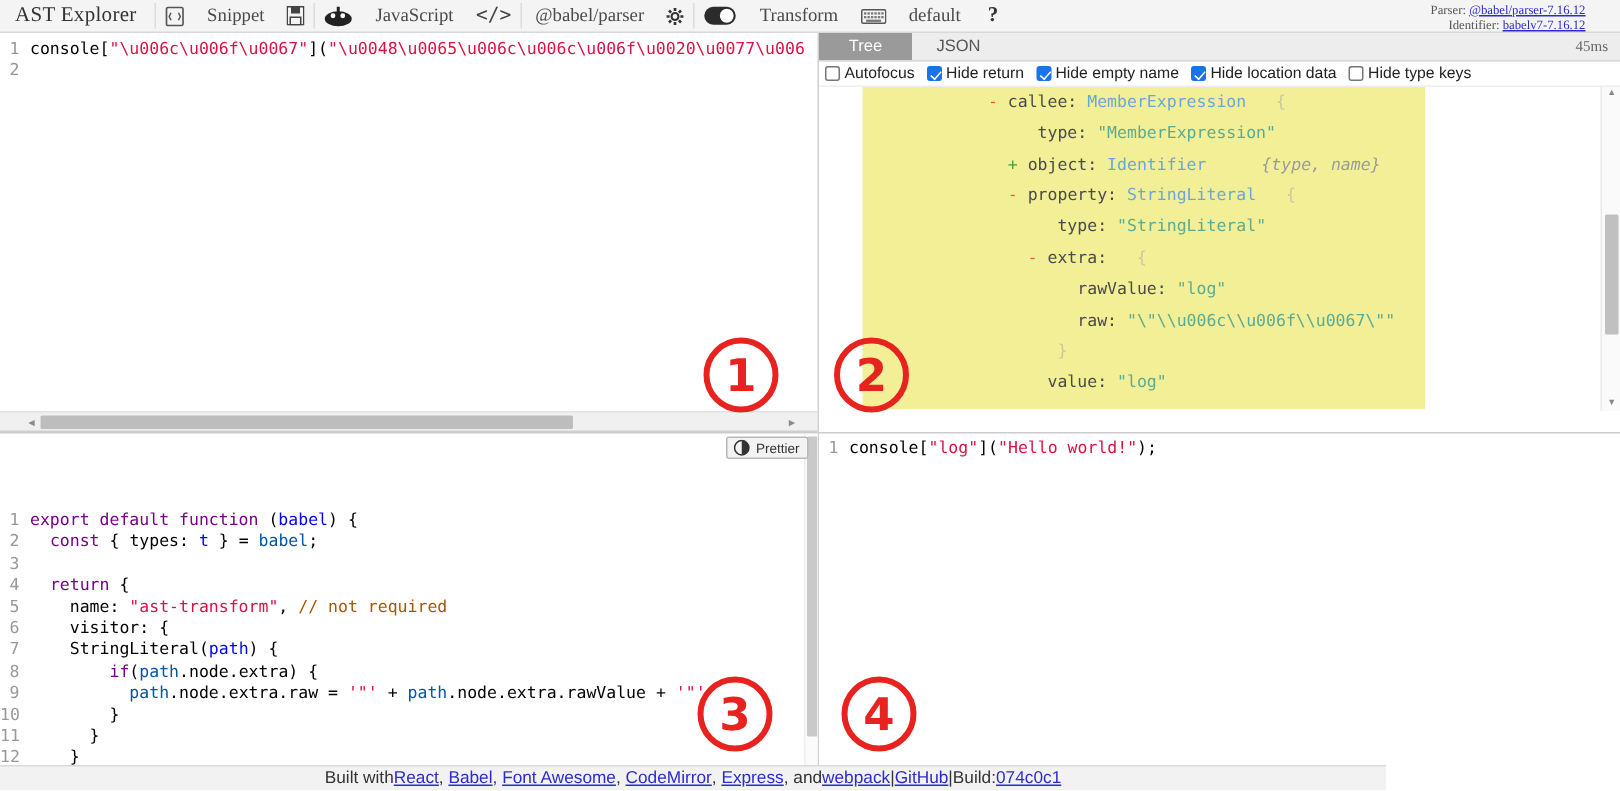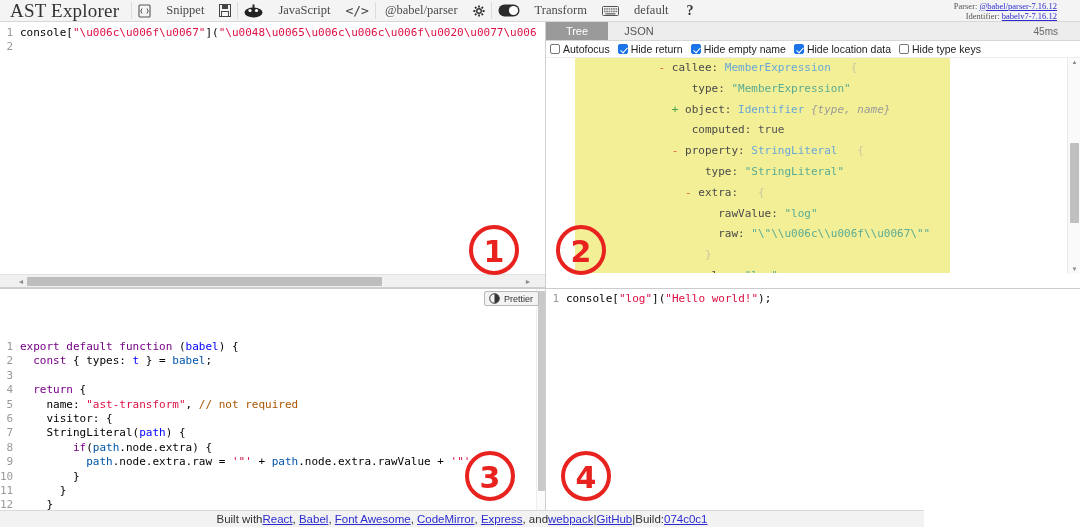--- a/index.html
+++ b/index.html
@@ -22,21 +22,21 @@
   .tb-item {
     display: flex; align-items: center;
     padding: 0 9px;
     font-size: 12.5px;
     color: #4a4a4a;
     white-space: nowrap;
     font-family: "Liberation Serif", serif;
   }
   .tb-sep { width: 1px; background: #dcdcdc; margin: 2px 0; }
   .tb-title {
-    font-size: 19px; color: #333; padding: 0 12px 0 10px;
+    font-size: 14px; color: #333; padding: 0 12px 0 10px;
     letter-spacing: .2px;
   }
   .tb-item.icon { padding: 0 6px; }
   .tb-item svg { display: block; }
   .tb-q { font-weight: bold; font-size: 14px; color: #333; }
 
   .tb-right {
     margin-left: auto;
     display: flex; flex-direction: column;
     justify-content: center;
@@ -146,22 +146,22 @@
   .tab {
     display: flex; align-items: center; justify-content: center;
     width: 62px;
     font-family: "Liberation Sans", sans-serif;
     font-size: 11px;
     color: #555;
   }
   .tab.active { background: #9a9a9a; color: #fff; }
   .timing {
     margin-left: auto; display: flex; align-items: center;
-    padding-right: 22px;
-    font-family: Liberation Sans, sans-serif;
+    padding-right: 8px;
+    font-family: Liberation Serif, serif;
     font-size: 10px; color: #666; text-align: center;
   }
   .opts-row {
     height: 17px;
     display: flex; align-items: center;
     gap: 3px;
     padding-left: 4px;
     background: #fff;
     font-family: "Liberation Sans", sans-serif;
     font-size: 10.5px;
@@ -197,21 +197,21 @@
   .tree-highlight {
     position: absolute; left: 29px; top: 0; width: 375px; height: 215px;
     background: #f3ef96;
   }
   .tree-rows { position: relative; z-index: 2; }
   .trow { height: 20.8px; white-space: pre; }
   .tg-key   { color: #4a4a4a; }
   .tg-type  { color: #69a7d8; }
   .tg-str   { color: #5aab94; }
   .tg-bool  { color: #555; }
-  .tg-hint  { color: #9a9a9a; font-style: italic; }
+  .tg-hint  { color: #9a9a9a; font-style: italic; margin-left: 30px; }
   .tg-brace { color: #c9c9a0; }
   .tg-minus { color: #e05a4f; }
   .tg-plus  { color: #46a049; }
 
   .v-scroll-big {
     position: absolute; right: 0; top: 36px; width: 13px; height: 216px;
     background: #fafafa; border-left: 1px solid #eaeaea;
   }
   .v-scroll-big .vthumb2 {
     position: absolute; left: 2px; top: 85px; width: 9px; height: 80px;
@@ -375,21 +375,20 @@
         <span class="cbx"></span>
         <span>Hide type keys</span>
       </div>
     </div>
   <div class="tree">
     <div class="tree-highlight"></div>
     <div class="tree-rows" id="tree-rows">
         <div class="trow"><span>                 </span><span class="tg-minus">- </span><span class="tg-key">callee: </span><span class="tg-type">MemberExpression</span><span class="tg-brace">   {</span></div>
         <div class="trow"><span>                      </span><span class=""></span><span class="tg-key">type: </span><span class="tg-str">"MemberExpression"</span></div>
         <div class="trow"><span>                   </span><span class="tg-plus">+ </span><span class="tg-key">object: </span><span class="tg-type">Identifier</span><span class="tg-hint"> {type, name}</span></div>
-        <div class="trow"><span>                      </span><span class=""></span><span class="tg-key">computed: </span><span class="tg-bool">true</span></div>
         <div class="trow"><span>                   </span><span class="tg-minus">- </span><span class="tg-key">property: </span><span class="tg-type">StringLiteral</span><span class="tg-brace">   {</span></div>
         <div class="trow"><span>                        </span><span class=""></span><span class="tg-key">type: </span><span class="tg-str">"StringLiteral"</span></div>
         <div class="trow"><span>                     </span><span class="tg-minus">- </span><span class="tg-key">extra:  </span><span class="tg-brace"> {</span></div>
         <div class="trow"><span>                          </span><span class=""></span><span class="tg-key">rawValue: </span><span class="tg-str">"log"</span></div>
         <div class="trow"><span>                          </span><span class=""></span><span class="tg-key">raw: </span><span class="tg-str">"\"\\u006c\\u006f\\u0067\""</span></div>
         <div class="trow"><span>                        </span><span class=""></span><span class="tg-brace">}</span></div>
         <div class="trow"><span>                       </span><span class=""></span><span class="tg-key">value: </span><span class="tg-str">"log"</span></div>
       </div>
   </div>
   <div class="v-scroll-big">

